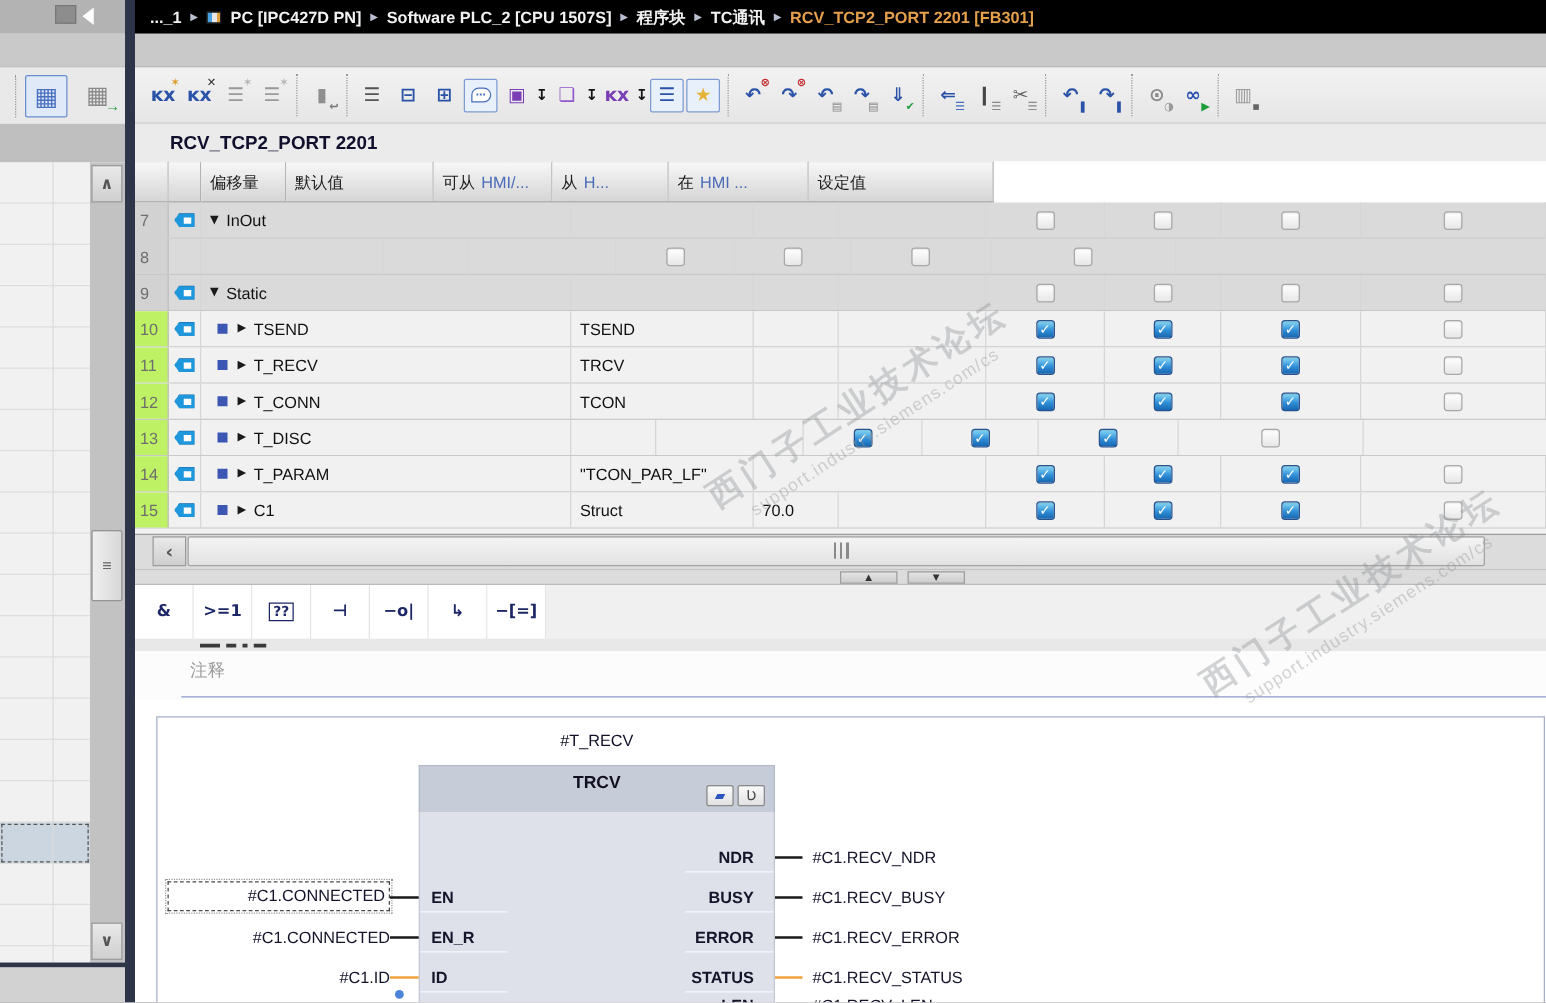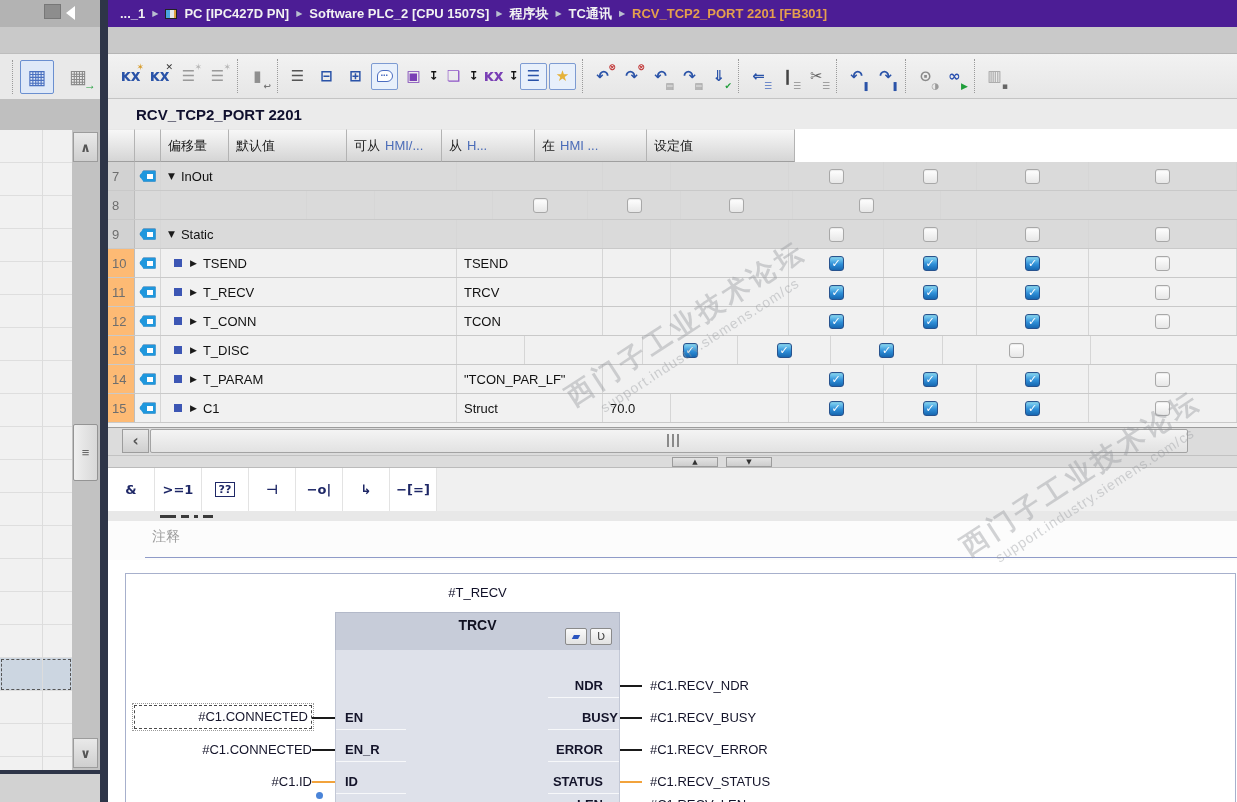--- a/index.html
+++ b/index.html
@@ -29,21 +29,21 @@
 .sbtn{position:absolute;background:linear-gradient(#e9e9e9,#cfcfcf);border:1px solid #9c9c9c;display:flex;align-items:center;justify-content:center;color:#555;font-family:"DejaVu Sans",sans-serif;font-weight:bold}
 #lp-up{left:73px;top:132px;width:25px;height:30px;font-size:13px}
 #lp-thumb{left:73px;top:424px;width:25px;height:57px;background:linear-gradient(90deg,#efefef,#d8d8d8);border:1px solid #949494;border-radius:2px;display:flex;align-items:center;justify-content:center;color:#666;font-size:13px}
 #lp-down{left:73px;top:738px;width:25px;height:30px;font-size:13px}
 #lp-dark{left:0;top:770px;width:100px;height:4px;background:#2e3548}
 #lp-foot{left:0;top:774px;width:100px;height:28px;background:#d2d2d2}
 
 #divider{left:100px;top:0;width:8px;height:802px;background:#2e3548}
 
 
-#breadcrumb{left:108px;top:0;width:1129px;height:27px;background:#4c1d95;display:flex;align-items:center;gap:7px;padding-left:12px;overflow:hidden}
+#breadcrumb{left:108px;top:0;width:1129px;height:27px;background:#000000;display:flex;align-items:center;gap:7px;padding-left:12px;overflow:hidden}
 .bitem{color:#f2f2f2;font-weight:bold;font-size:13px;white-space:nowrap;cursor:default}
 .bitem.cur{color:#e5a04d}
 .bsep{color:#b9bfd0;font-size:8px}
 .bcicon{width:12px;height:10px;background:linear-gradient(90deg,#4aa3e0 0 4px,#e8e8e8 4px 8px,#e0a040 8px 12px);border:1px solid #222;flex:none}
 
 #mstrip{left:108px;top:27px;width:1129px;height:27px;background:#c9c9c9;border-bottom:1px solid #b5b5b5}
 
 
 #mtoolbar{left:108px;top:54px;width:1129px;height:45px;background:linear-gradient(#f2f2f2,#e6e6e6);border-bottom:1px solid #c4c4c4;display:flex;align-items:center;padding-left:8px}
 .tbtn{width:27px;height:27px;margin:0 1px;position:relative;display:flex;align-items:center;justify-content:center;border:1px solid transparent;border-radius:2px;font-family:"DejaVu Sans",sans-serif}
@@ -58,21 +58,21 @@
 
 #titlebar{left:108px;top:99px;width:1129px;height:30px;background:#ebebeb;display:flex;align-items:center;padding-left:28px}
 #title{font-size:15px;font-weight:bold;color:#10102e}
 #vtable{left:108px;top:129px;width:1129px}
 .hrow{display:flex;height:33px}
 .hcell{background:linear-gradient(#f7f7f7,#d5d5d5);border-right:1px solid #b3b3b3;border-bottom:1px solid #9f9f9f;border-top:1px solid #e8e8e8;display:flex;align-items:center;padding-left:7px;font-size:13px;color:#1c1c1c;overflow:hidden;white-space:nowrap}
 .hcell .en{color:#4b6cb8;margin-left:5px}
 .trow{display:flex;height:29px;background:#f1f1f1;border-bottom:1px solid #c9c9c9}
 .trow.group{background:#dadada}
 .cell{display:flex;align-items:center;padding-left:7px;border-right:1px solid #d6d6d6;overflow:hidden;white-space:nowrap;color:#111}
-.cell.num{background:#fdba74;color:#6e6e6e;border-right:1px solid #bdbdbd;padding-left:4px}
+.cell.num{background:#bef264;color:#6e6e6e;border-right:1px solid #bdbdbd;padding-left:4px}
 .trow.group .cell.num{background:#d2d2d2}
 .cell.icn{justify-content:center;padding-left:0}
 .cbc{justify-content:center;padding-left:0}
 .cb{width:15px;height:15px;border:1px solid #a8a8a8;border-radius:3px;background:linear-gradient(#fff,#e7e7e7);box-shadow:inset 0 1px 1px rgba(0,0,0,.08)}
 .cb.on{background:linear-gradient(#8bdaf5,#2f8fd8 55%,#1767b0);border:1px solid #28538e;display:flex;align-items:center;justify-content:center}
 .cb.on::after{content:"✓";color:#fff;font-size:11px;font-weight:bold;font-family:"DejaVu Sans",sans-serif}
 .tg{width:16px;height:11px;background:#1f97dd;clip-path:polygon(0 50%,24% 0,100% 0,100% 100%,24% 100%);position:relative;flex:none;box-shadow:0 0 0 1px #1565a5}
 .tg::after{content:"";position:absolute;left:7px;top:3px;width:6px;height:5px;background:#fff}
 .sq{width:8px;height:8px;background:#3c56b4;margin:0 8px 0 6px;flex:none}
 .exp{font-size:9px;color:#1a1a1a;margin-right:6px;flex:none;font-family:"DejaVu Sans",sans-serif}
@@ -612,21 +612,21 @@
       <div class="operand inlab" style="position: absolute; left: 134px; top: 741px; width: 178px;">#C1.CONNECTED</div>
       <div class="wire" style="position: absolute; left: 312px; top: 749px; width: 23px;"></div>
       <div class="pin" style="position: absolute; left: 345px; top: 741px;">EN_R</div>
       <div class="operand inlab" style="position: absolute; left: 134px; top: 773px; width: 178px;">#C1.ID</div>
       <div class="wire orange" style="position: absolute; left: 312px; top: 781px; width: 23px;"></div>
       <div class="pin" style="position: absolute; left: 345px; top: 773px;">ID</div>
       <div class="wire" style="position: absolute; left: 620px; top: 685px; width: 22px;"></div>
       <div class="pin outpin" style="position: absolute; left: 335px; top: 677px; width: 277px;">NDR</div>
       <div class="operand" style="position: absolute; left: 650px; top: 677px;">#C1.RECV_NDR</div>
       <div class="wire" style="position: absolute; left: 620px; top: 717px; width: 22px;"></div>
-      <div class="pin outpin" style="position: absolute; left: 335px; top: 709px; width: 277px; margin-left: 15px;">BUSY</div>
+      <div class="pin outpin" style="position: absolute; left: 335px; top: 709px; width: 277px;">BUSY</div>
       <div class="operand" style="position: absolute; left: 650px; top: 709px;">#C1.RECV_BUSY</div>
       <div class="wire" style="position: absolute; left: 620px; top: 749px; width: 22px;"></div>
       <div class="pin outpin" style="position: absolute; left: 335px; top: 741px; width: 277px;">ERROR</div>
       <div class="operand" style="position: absolute; left: 650px; top: 741px;">#C1.RECV_ERROR</div>
       <div class="wire orange" style="position: absolute; left: 620px; top: 781px; width: 22px;"></div>
       <div class="pin outpin" style="position: absolute; left: 335px; top: 773px; width: 277px;">STATUS</div>
       <div class="operand" style="position: absolute; left: 650px; top: 773px; text-align: center;">#C1.RECV_STATUS</div>
       <div class="pin outpin" style="position: absolute; left: 335px; top: 796px; width: 277px;">LEN</div>
       <div class="operand" style="position: absolute; left: 650px; top: 796px;">#C1.RECV_LEN</div>
       <div class="pinline" style="position: absolute; left: 336px; top: 729px; width: 70px;"></div>

